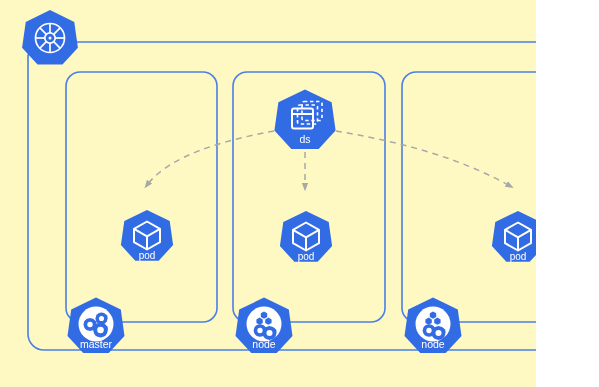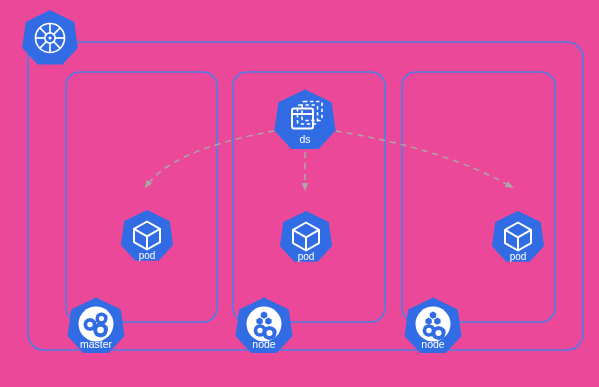--- a/index.html
+++ b/index.html
@@ -5,24 +5,25 @@
   html, body {
     margin: 0;
     padding: 0;
     background: #ffffff;
   }
   body {
     font-family: "Liberation Sans", sans-serif;
   }
   #canvas {
     position: relative;
-    width: 599px;
+    width: 516px;
     height: 387px;
-    background: #ec4899;
+    background: #fef9c3;
     overflow: hidden;
+    padding-left: 20px;
   }
   #canvas svg.layer {
     position: absolute;
     top: 0;
     left: 0;
     width: 599px;
     height: 387px;
   }
   .hep-label {
     font-family: "Liberation Sans", sans-serif;

